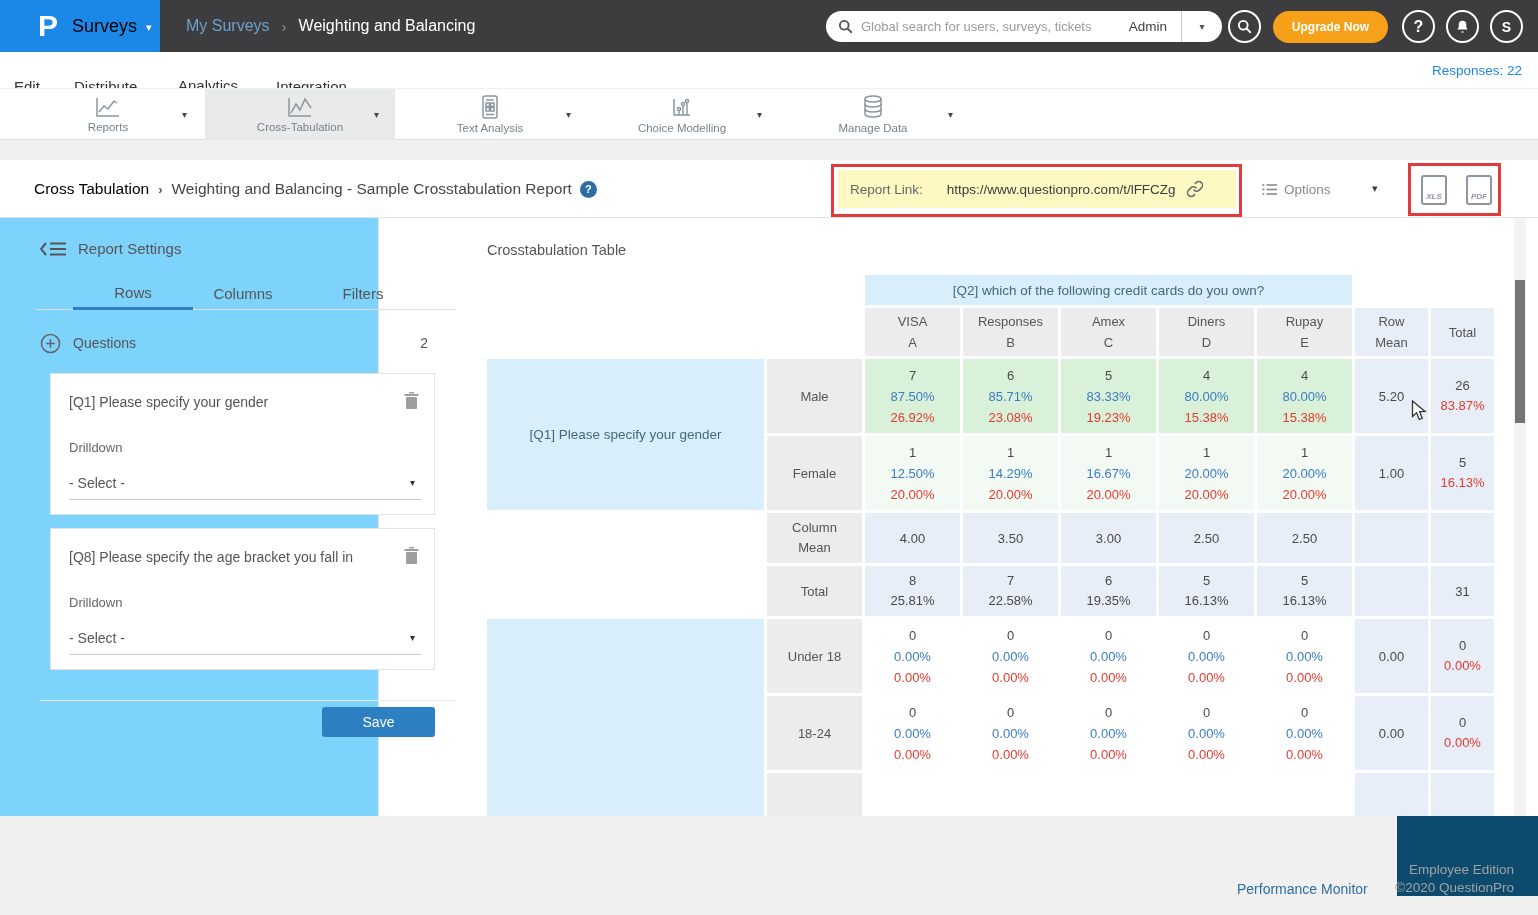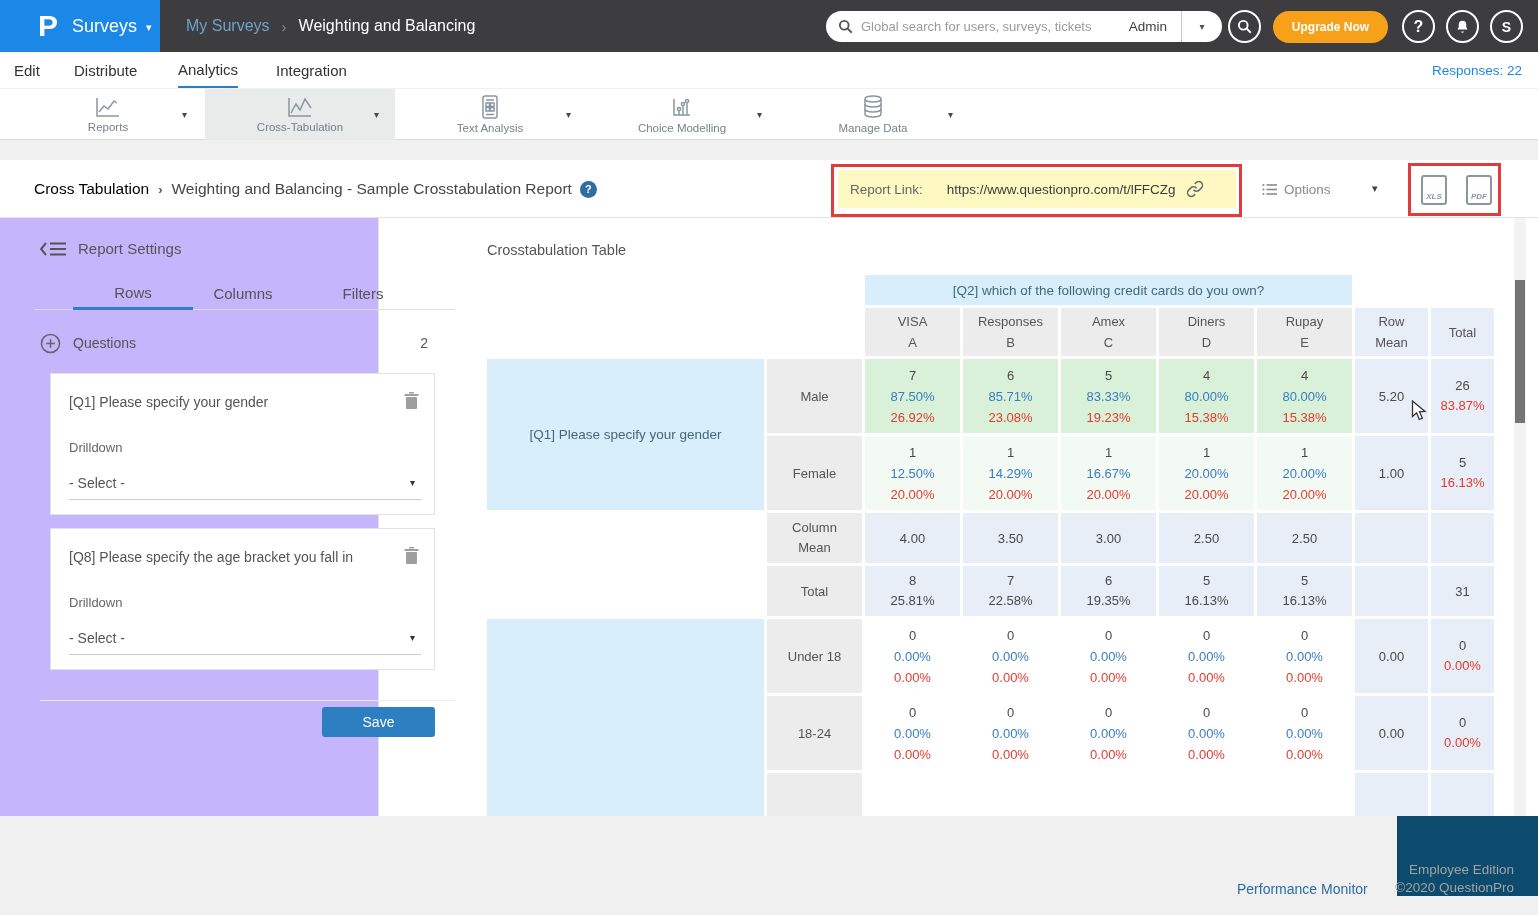--- a/index.html
+++ b/index.html
@@ -3,41 +3,41 @@
 <meta charset="utf-8">
 <style>
   * { margin:0; padding:0; box-sizing:border-box; }
   body { background:#d8d8d8; font-family:"Liberation Sans", sans-serif; }
   .screen { position:relative; width:1538px; height:915px; background:#f0f0f1; overflow:hidden; margin:0 auto; }
 
   
   .topbar { position:absolute; left:0; top:0; width:1538px; height:52px; background:#3d3d3f; }
   .logo-block { position:absolute; left:0; top:0; width:160px; height:52px; background:#1b87e6; display:flex; align-items:center; cursor:pointer; }
   .logo-p { font-size:30px; font-weight:bold; color:#fff; margin-left:38px; line-height:1; }
-  .logo-product { color:#ffffff; font-size:18px; margin-left:14px; }
+  .logo-product { color:#000000; font-size:18px; margin-left:14px; }
   .logo-caret { color:#fff; font-size:11px; margin-left:9px; margin-top:3px; }
   .top-breadcrumb { position:absolute; left:186px; top:0; height:52px; display:flex; align-items:center; font-size:16px; }
   .tb-parent { color:#6fa0c8; cursor:pointer; }
   .tb-sep { color:#8d8d8d; margin:0 12px; font-size:15px; }
   .tb-current { color:#fff; }
   .search-pill { position:absolute; left:826px; top:11px; width:396px; height:31px; background:#fff; border-radius:16px; display:flex; align-items:center; overflow:hidden; }
   .search-pill svg { margin-left:12px; flex:none; }
   .search-input { border:none; outline:none; flex:1; font-size:13px; color:#444; padding:0 8px; font-family:"Liberation Sans", sans-serif; background:transparent; }
   .search-input::placeholder { color:#9b9b9b; }
   .search-scope { font-size:13.5px; color:#3f3f3f; padding-right:14px; cursor:pointer; }
   .scope-div { width:1px; height:31px; background:#c9c9c9; }
   .scope-caret { width:40px; text-align:center; color:#555; font-size:10px; cursor:pointer; }
   .circle-btn { position:absolute; top:10px; width:33px; height:33px; border:2px solid #fff; border-radius:50%; display:flex; align-items:center; justify-content:center; color:#fff; cursor:pointer; }
   .upgrade-btn { position:absolute; left:1273px; top:11px; width:115px; height:32px; border:none; border-radius:16px; background:#f7a11a; color:#fff; font-size:12px; font-weight:bold; cursor:pointer; font-family:"Liberation Sans", sans-serif; }
   .qmark { font-size:16px; font-weight:bold; }
   .avatar-s { font-size:14px; font-weight:bold; }
 
   
   .nav { position:absolute; left:0; top:52px; width:1538px; height:36px; background:#fff; }
-  .nav-item { position:absolute; top:0; height:36px; display:flex; align-items:center; font-size:15px; color:#333; cursor:pointer; }
+  .nav-item { position:absolute; top:16px; height:36px; display:flex; align-items:center; font-size:15px; color:#333; cursor:pointer; }
   .nav-item.active { border-bottom:2px solid #2d7fc1; }
   .responses { position:absolute; right:16px; top:0; height:36px; display:flex; align-items:center; font-size:13.5px; color:#1b87e6; }
 
   
   .toolbar { position:absolute; left:0; top:88px; width:1538px; height:52px; background:#fff; border-bottom:1px solid #dcdcdc; border-top:1px solid #f0f0f0; }
   .tool { position:absolute; top:0; height:51px; display:flex; flex-direction:column; align-items:center; justify-content:center; cursor:pointer; width:190px; }
   .tool.active { background:#e9eaea; }
   .tool-label { font-size:11.5px; color:#77828a; margin-top:3px; }
   .tool-caret { position:absolute; top:20px; font-size:10px; color:#4a4a4a; cursor:pointer; }
 
@@ -53,21 +53,21 @@
   .linkbar-label { font-size:13.5px; color:#666; margin-left:12px; white-space:nowrap; }
   .linkbar-url { font-size:13.5px; color:#3c3c3c; margin-left:24px; white-space:nowrap; }
   .chain { margin-left:10px; cursor:pointer; display:flex; }
   .options-group { position:absolute; left:1262px; top:0; height:58px; display:flex; align-items:center; cursor:pointer; }
   .options-label { font-size:13.5px; color:#8a8a8a; margin-left:7px; }
   .options-caret { position:absolute; left:1372px; top:22px; font-size:11px; color:#3f3f3f; cursor:pointer; }
   .file-btn { position:absolute; top:15px; width:30px; height:30px; cursor:pointer;font-style:italic; }
   .annotation { position:absolute; border:3px solid #e23b3b; pointer-events:none; z-index:40; }
 
   
-  .settings { position:absolute; left:0; top:58px; width:379px; height:598px; border-right:1px solid #e3e3e3; background:#c4b5fd;padding-left:43px; }
+  .settings { position:absolute; left:0; top:58px; width:379px; height:598px; border-right:1px solid #e3e3e3; background:#7dd3fc;padding-left:43px; }
   .rs-head { position:absolute; left:40px; top:22px; display:flex; align-items:center; cursor:pointer; }
   .rs-title { font-size:15px; color:#555; margin-left:12px; }
   .tabs { position:absolute; left:35px; top:60px; width:420px; height:32px; border-bottom:1px solid #ddd; }
   .tab { position:absolute; top:0; height:31px; display:flex; align-items:center; justify-content:center; font-size:15px; color:#555; cursor:pointer; width:120px; }
   .tab.active { border-bottom:3px solid #2d7fc1; height:32px; }
   .q-row { position:absolute; left:40px; top:110px; width:400px; height:30px; display:flex; align-items:center; }
   .q-label { font-size:14px; color:#555; margin-left:12px; }
   .q-count { position:absolute; right:12px; font-size:14px; color:#555; }
   .q-card { position:absolute; left:50px; width:385px; height:142px; border:1px solid #e2e2e2; background:#fff; }
   .qc-title { position:absolute; left:18px; top:20px; width:310px; font-size:14px; color:#555; }

